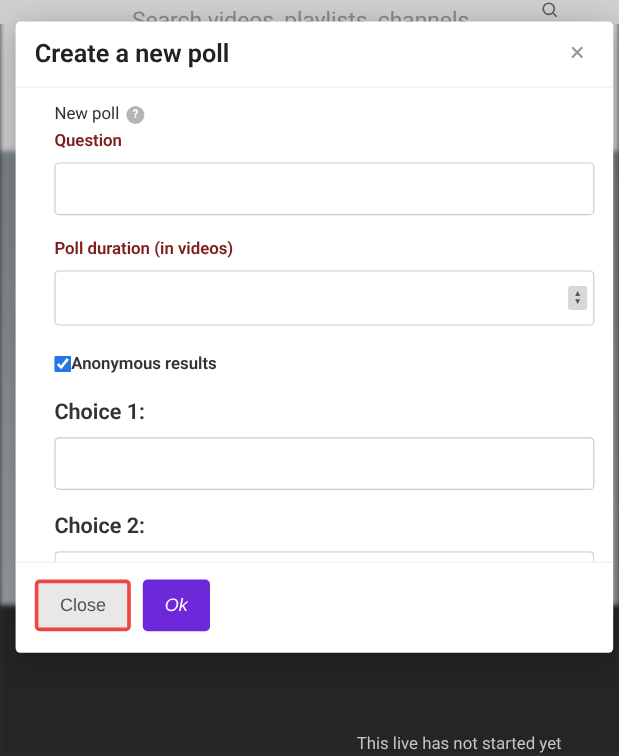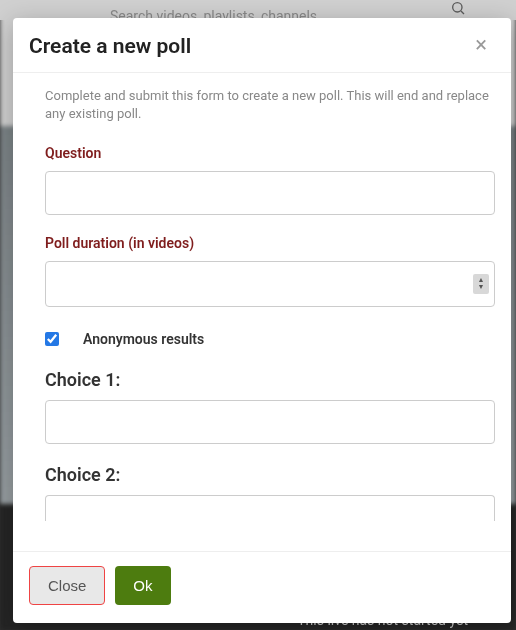--- a/index.html
+++ b/index.html
@@ -31,21 +31,21 @@
       width: 100%;
       height: 20px;
       background: #e8e8e8;
       display: flex;
       align-items: center;
       padding: 0 50px 0 110px;
       z-index: 1;
     }
     .search-placeholder {
       color: #999;
-      font-size: 14px;
+      font-size: 19px;
       flex: 1;
       margin-top: 12px;
     }
     .search-icon-bg {
       color: #666;
     }
     .status-text-bg {
       position: absolute;
       bottom: 0;
       right: 48px;
@@ -61,21 +61,21 @@
       width: 100%;
       height: 100%;
       background: rgba(0,0,0,0.1);
       z-index: 5;
     }
     .modal {
       position: absolute;
       top: 18px;
       left: 13px;
       right: 5px;
-      height: 605px;
+      height: 526px;
       background: #fff;
       border-radius: 4px;
       box-shadow: 0 5px 25px rgba(0,0,0,0.25);
       z-index: 10;
       display: flex;
       flex-direction: column;
     }
     .modal-header {
       padding: 16px 20px 14px 16px;
       display: flex;
@@ -171,21 +171,21 @@
       flex-direction: column;
       align-items: center;
       justify-content: center;
       font-size: 7px;
       color: #555;
       line-height: 1;
     }
     .checkbox-row {
       display: flex;
       align-items: center;
-      gap: 24px;
+      gap: 0;
       margin-bottom: 22px;
     }
     .checkbox-row input[type="checkbox"] {
       width: 14px;
       height: 14px;
       accent-color: #2478e5;
     }
     .checkbox-label {
       font-size: 14px;
       font-weight: 600;
@@ -222,25 +222,26 @@
     .btn {
       padding: 10px 18px;
       border-radius: 4px;
       font-size: 15px;
       cursor: pointer;
       border: none;
     }
     .btn-close {
       background: #e8e8e8;
       color: #555;
-      border: 1px solid #ef4444;
+      border: 3px solid #ef4444;
     }
     .btn-ok {
-      background: #4d7c0f;
+      background: #6d28d9;
       color: #fff;
+      font-style: italic;
     }
     .hr {
       border: none;
       border-top: 1px solid #eee;
       margin: 0;
     }
   </style>
 </head>
 <body>
 
@@ -261,21 +262,24 @@
 <div class="overlay"></div>
 
 <div class="modal">
   <div class="modal-header">
     <span class="modal-title">Create a new poll</span>
     <span class="close-x">×</span>
   </div>
   <hr class="hr">
   <div class="modal-body">
     <div style="height:14px"></div>
-    <div class="help-text">Complete and submit this form to create a new poll. This will end and replace any existing poll.</div>
+    <div class="section-label-row">
+      <span class="section-label">New poll</span>
+      <span class="help-icon">?</span>
+    </div>
 
     <label class="form-label">Question</label>
     <input type="text" class="form-input" style="">
 
     <label class="form-label">Poll duration (in videos)</label>
     <div class="number-wrap">
       <input type="text" class="number-input" style="">
       <div class="number-spinner">
         <span>▲</span>
           <span>▼</span>

